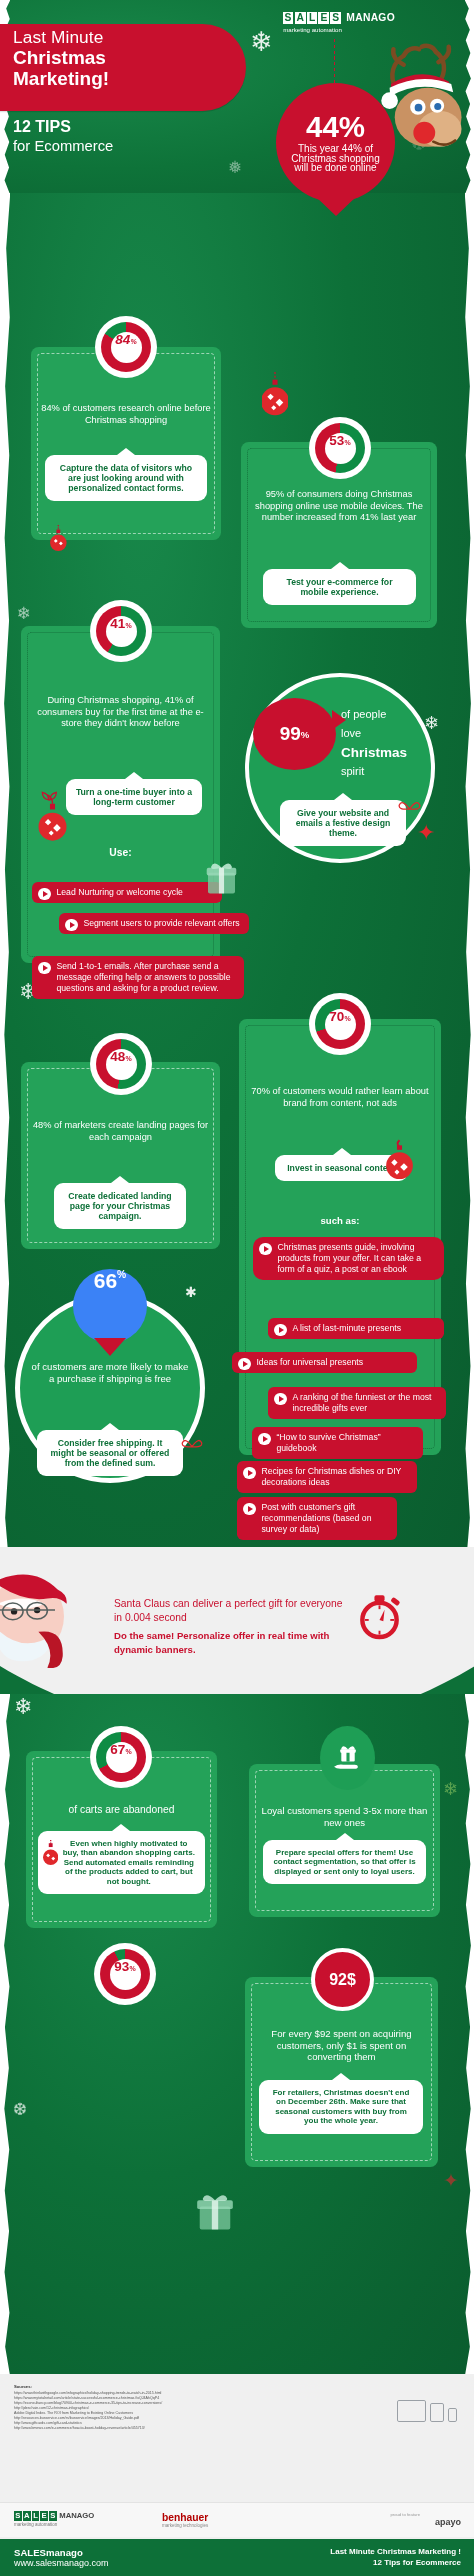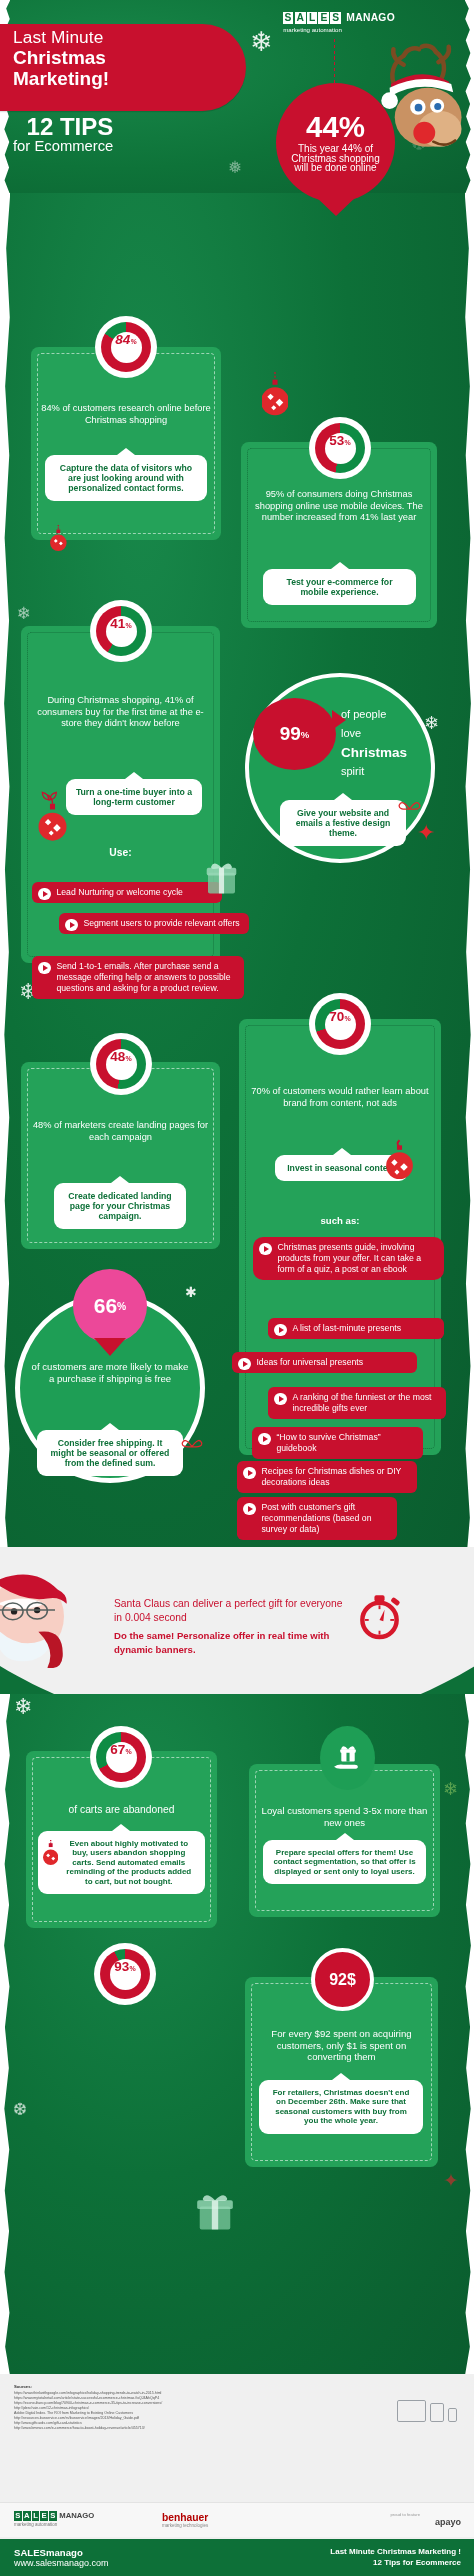--- a/index.html
+++ b/index.html
@@ -33,21 +33,21 @@
   }
   .hdr-title-plate {
     position:absolute; left:-6.4px; top:24.4px; width:252px; height:87px;
     background:#c8102e; border-radius: 0 45px 45px 0;
     box-shadow: 0 1.3px 0 rgba(0,0,0,.12);
   }
   .hdr-title { position:absolute; left:13px; top:27px; width:231px; z-index:3; }
   .hdr-l1 { font-size:17.3px; font-weight:400; line-height:20px; letter-spacing:0.1px; }
   .hdr-l2, .hdr-l3 { font-size:19px; font-weight:bold; line-height:21px; }
   .hdr-tips { position:absolute; left:13px; top:116px; z-index:3; }
-  .hdr-tips-big { font-size:24px; font-weight:bold; line-height:22px;text-align:right; }
+  .hdr-tips-big { font-size:16px; font-weight:bold; line-height:22px; }
   .hdr-tips-sub { font-size:14.8px; font-weight:400; line-height:17.3px; }
 
   .logo { position:absolute; right:80px; top:11.6px; z-index:4; text-align:left; }
   .logo-row { display:flex; align-items:center; }
   .logo-box {
     display:inline-block; background:#fff; color:#0d7038; font-weight:bold;
     font-size:10.3px; line-height:11.6px; padding:0.6px 1.9px; margin-right:1.3px;
     font-family:"Liberation Sans", sans-serif;
   }
   .logo-manago { color:#fff; font-size:10.3px; font-weight:600; margin-left:3.9px; letter-spacing:0.3px; }
@@ -120,22 +120,22 @@
     content:""; position:absolute; left:4.2px; top:2.9px; width:0;height:0;
     border-left:5.1px solid #c8102e; border-top:3.2px solid transparent; border-bottom:3.2px solid transparent;
   }
 
   
   .circle99 { position:absolute; border-radius:50%; }
 
   
   .circle66 { position:absolute; border-radius:50%; }
   .pin {
-    position:absolute; background:#ec4899; width:74px;height:74px;border-radius:50%;
-    display:flex;align-items:center;justify-content:center;
+    position:absolute; background:#3b82f6; width:74px;height:74px;border-radius:50%;
+    display:flex;justify-content:center;
   }
   .pin:after{
     content:""; position:absolute; left:50%; bottom:-13px; transform:translateX(-50%);
     width:0;height:0;border-left:16.7px solid transparent;border-right:16.7px solid transparent;
     border-top:18px solid #c8102e;
   }
 
   
   .white-sec { position:absolute; left:0; width:475px; background:#f0f0f0; }
   .santa-txt { position:absolute; color:#c8102e; }
@@ -455,21 +455,21 @@
   <div class="card" style="left:26px;top:1751px;width:191px;height:177px;">
     <div class="inner dashed"></div>
     <div class="card-text" style="top:53px;font-size:10.3px;">of carts are abandoned</div>
     <div class="bubble" style="left:11.6px;top:80px;width:167px;font-size:8px;line-height:9.6px;padding-left:24.4px;">
       <svg style="position:absolute;left:5.1px;top:9px;width:15.4px;height:29.5px;" viewBox="0 0 24 46">
         <path d="M12 0 v6" stroke="#c8102e" stroke-width="2" stroke-dasharray="2 2"></path>
         <rect x="9" y="5" width="6" height="6" fill="#c8102e"></rect>
         <circle cx="12" cy="27" r="12" fill="#e0282c"></circle>
         <path d="M8 21 l3 3 -3 3 -3-3z M16 26 l3 3 -3 3 -3-3z" fill="#fff"></path>
       </svg>
-      <span>Even about highly motivated to buy, users abandon shopping carts. Send automated emails reminding of the products added to cart, but not bought.</span>
+      <span>Even when highly motivated to buy, than abandon shopping carts. Send automated emails reminding of the products added to cart, but not bought.</span>
     </div>
   </div>
   <div class="donut" style="left:90px;top:1726px;">
     <div class="ring" style="background:conic-gradient(#c8102e 0 67%, #0e8c44 67% 100%);">
       <div class="hole">
         <span class="val">67</span>
           <span class="pct">%</span>
       </div>
     </div>
   </div>

